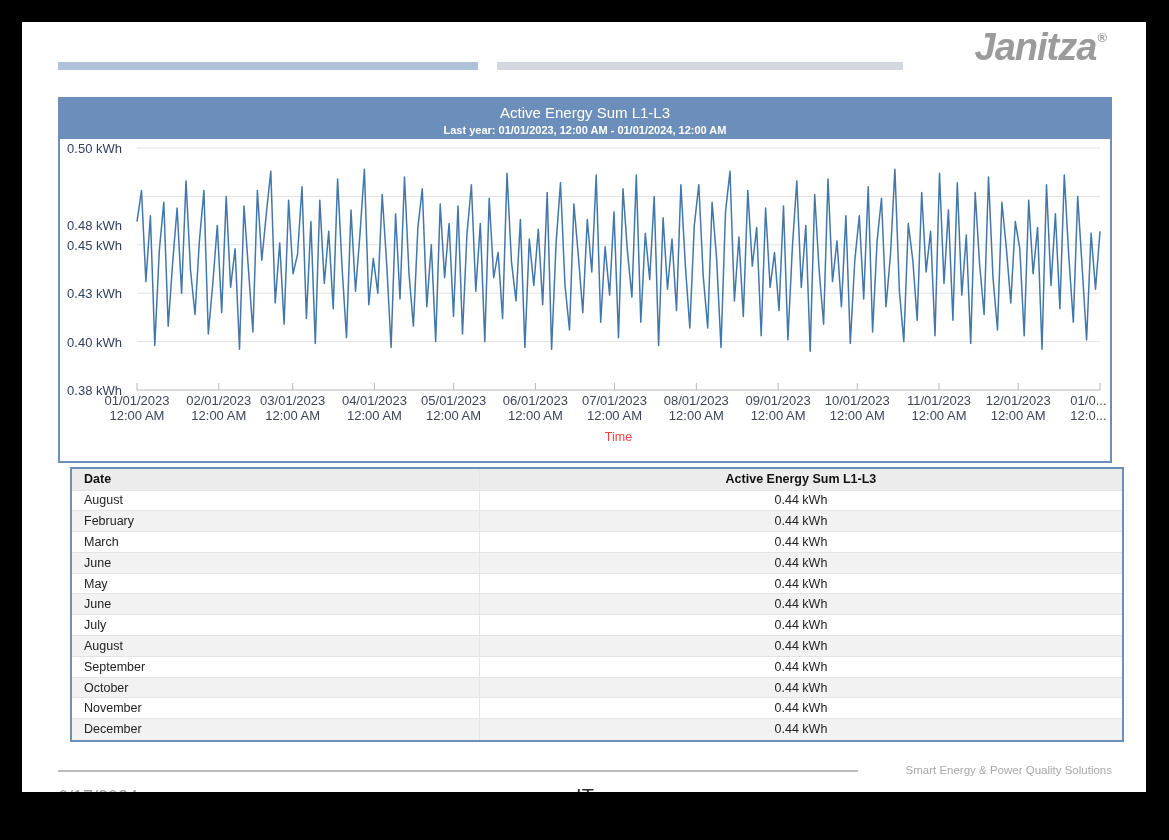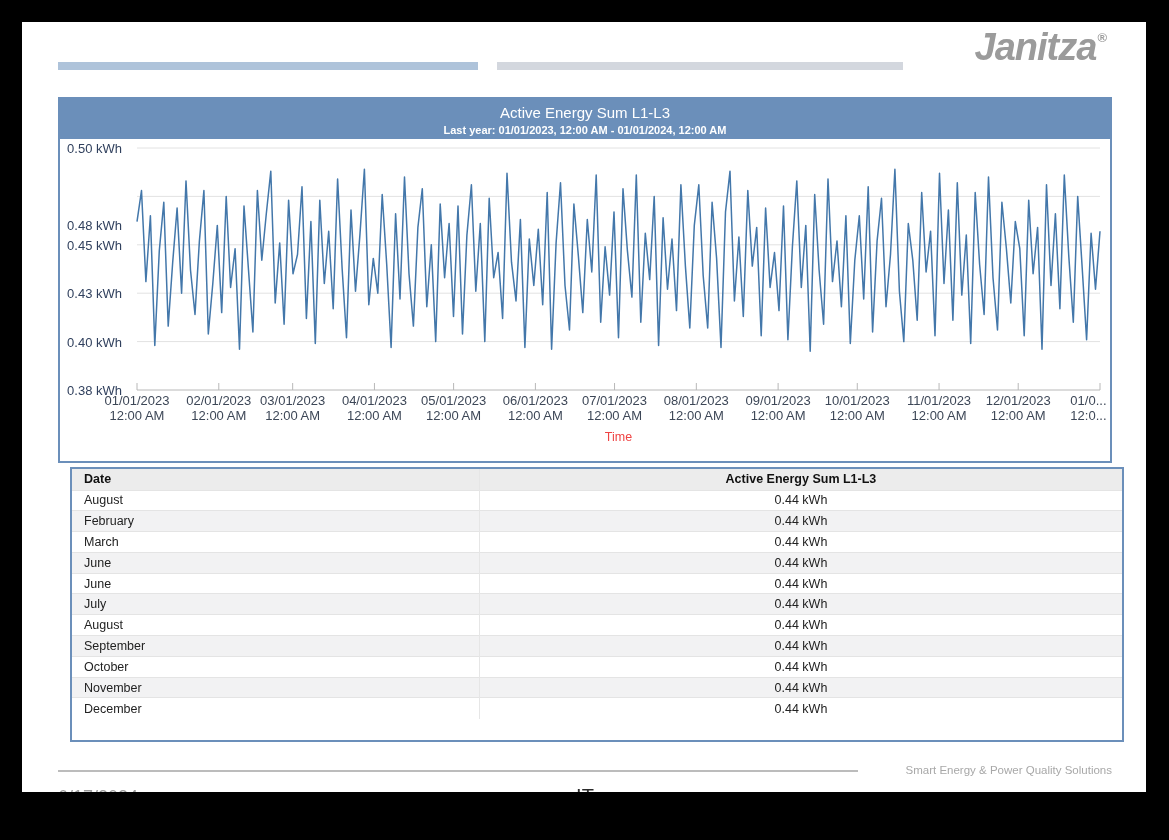--- a/index.html
+++ b/index.html
@@ -220,20 +220,24 @@
           </tr>
           <tr>
             <td>March</td>
             <td class="val">0.44 kWh</td>
           </tr>
           <tr>
             <td>June</td>
             <td class="val">0.44 kWh</td>
           </tr>
           <tr>
+            <td>May</td>
+            <td class="val">0.44 kWh</td>
+          </tr>
+          <tr>
             <td>June</td>
             <td class="val">0.44 kWh</td>
           </tr>
           <tr>
             <td>July</td>
             <td class="val">0.44 kWh</td>
           </tr>
           <tr>
             <td>August</td>
             <td class="val">0.44 kWh</td>

